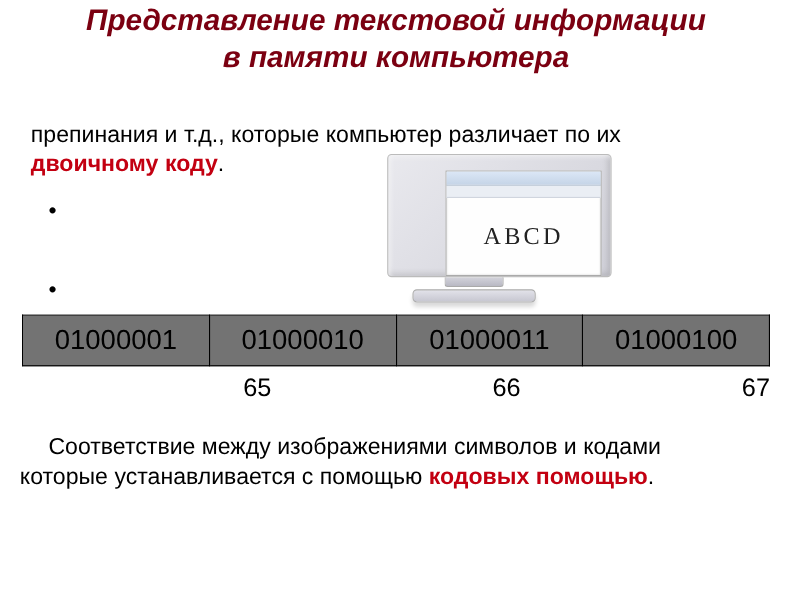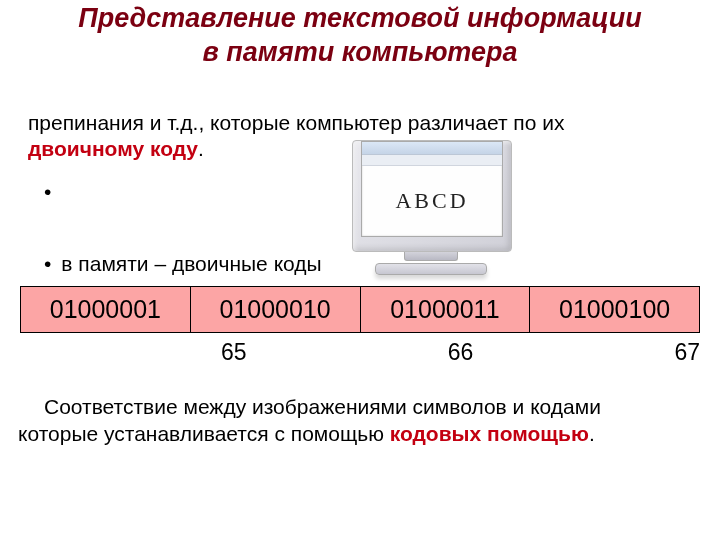--- a/index.html
+++ b/index.html
@@ -47,24 +47,25 @@
     width: 158px;
     height: 140px;
   }
   .monitor {
     width: 158px;
     height: 110px;
     border: 1px solid #bbb;
     border-radius: 4px;
     background: linear-gradient(135deg,#e9e9ee,#d0d0d8);
     display: flex;
-    align-items: flex-start;
+    align-items: flex-end;
     justify-content: center;
     position: relative;
     box-shadow: inset 2px 2px 4px rgba(255,255,255,0.6), inset -2px -2px 6px rgba(0,0,0,0.15);
+    padding-left: 44px;
   }
   .screen {
     width: 140px;
     height: 94px;
     background: #fefefe;
     border: 1px solid #aaa;
     display: flex;
     flex-direction: column;
     box-shadow: inset 0 0 2px rgba(0,0,0,0.2);
   }
@@ -108,21 +109,21 @@
     box-shadow: 0 4px 4px rgba(0,0,0,0.15);
   }
   table.codes {
     border-collapse: collapse;
     margin: 8px 20px 0 20px;
     width: 680px;
     table-layout: fixed;
   }
   table.codes td {
     border: 1px solid #000;
-    background: #fca5a5;
+    background: #737373;
     text-align: center;
     font-size: 25px;
     padding: 8px 0;
   }
   .nums {
     display: flex;
     width: 680px;
     margin: 6px 20px 0 20px;
   }
   .nums div {
@@ -151,21 +152,20 @@
   <span>препинания и  т.д.,  которые компьютер различает по их</span><br>
   <span class="binary">двоичному коду</span><span>.</span>
 </div>
 
 <div class="bullets">
   <div class="row">
     <span class="dot">•</span>
   </div>
   <div class="row">
     <span class="dot">•</span>
-    <span>в памяти – двоичные коды</span>
   </div>
 </div>
 
 <div class="monitor-wrap">
   <div class="monitor">
     <div class="screen">
       <div class="menubar"></div>
       <div class="toolbar"></div>
       <div class="doc">ABCD</div>
     </div>

